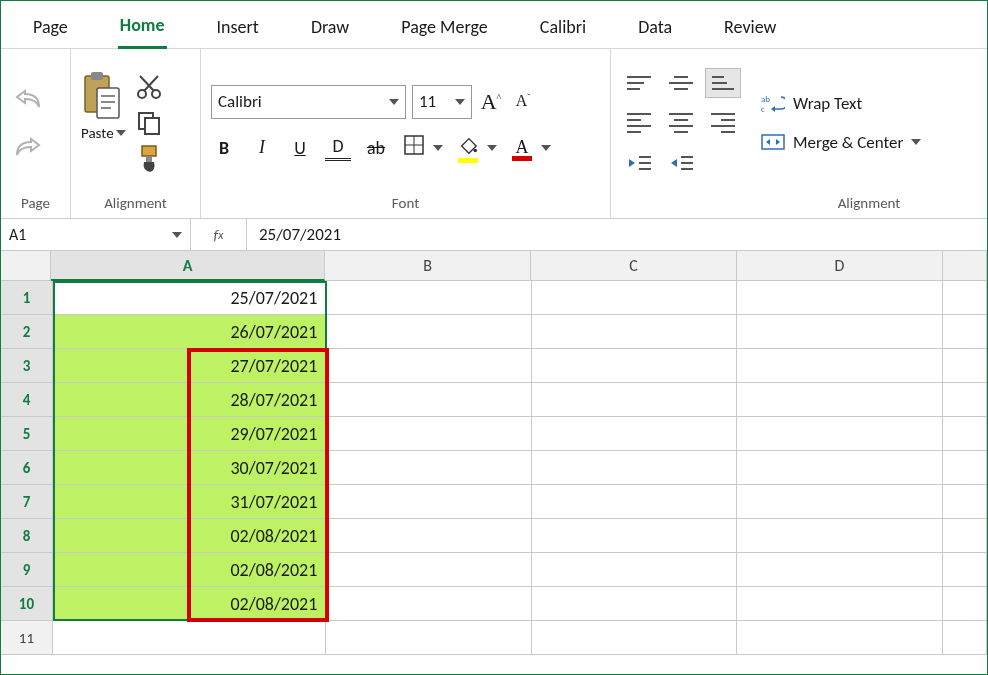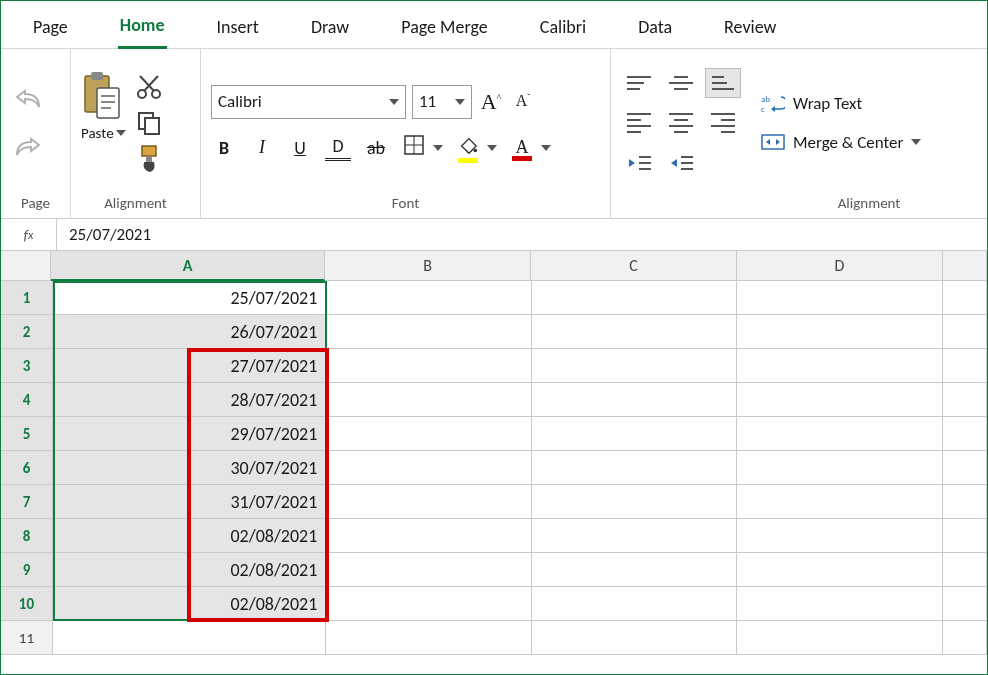--- a/index.html
+++ b/index.html
@@ -90,21 +90,21 @@
     .col-header { height:30px; border-right:1px solid #c9c9c9; border-bottom:1px solid #c9c9c9; background:#f1f1f1; display:flex; align-items:center; justify-content:center; color:#444; font-size:16px; cursor:pointer; }
     .col-A { width:274px; background:#e3e3e3; font-weight:700; color:#107c41; border-bottom:2px solid #107c41;}
     .col-B, .col-C, .col-D { width:206px; }
     .col-E { width:44px; }
 
     .rows { }
     .row { display:flex; }
     .row-header { width:52px; height:34px; border-right:1px solid #c9c9c9; border-bottom:1px solid #c9c9c9; background:#e3e3e3; display:flex; align-items:center; justify-content:center; color:#107c41; font-weight:700; font-size:15px; cursor:pointer;}
     .row-header.plain { background:#f1f1f1; color:#444; font-weight:400; }
     .cell { height:34px; border-right:1px solid #c9c9c9; border-bottom:1px solid #c9c9c9; display:flex; align-items:center; padding: 0 8px; font-size:18px; font-family: Calibri, sans-serif; }
-    .cA { width:274px; justify-content:flex-end; background:#e5e5e5; }
+    .cA { width:274px; justify-content:flex-end; background:#bef264; }
     .cA.active { background:#fff; }
     .cB,.cC,.cD { width:206px; }
     .cE { width:44px; }
 
     .sel-wrap { position:relative; }
     .sel-border { position:absolute; border:2px solid #107c41; pointer-events:none; }
     .red-border { position:absolute; border:4px solid #d40000; pointer-events:none; }
   </style>
 </head>
 <body>
@@ -314,20 +314,24 @@
           <span>Merge &amp; Center</span>
           <span class="caret"></span>
         </div>
       </div>
     </div>
     <div class="group-label">Alignment</div>
   </div>
 </div>
 
 <div class="formula-bar">
+  <div class="name-box">
+    <span>A1</span>
+    <span class="caret"></span>
+  </div>
   <div class="fx-box">f<sub>x</sub></div>
   <div class="formula-input">
     <span>25/07/2021</span>
   </div>
 </div>
 
 <div class="sel-wrap">
   <div class="sheet">
     <div class="corner"></div>
     <div class="col-headers">

